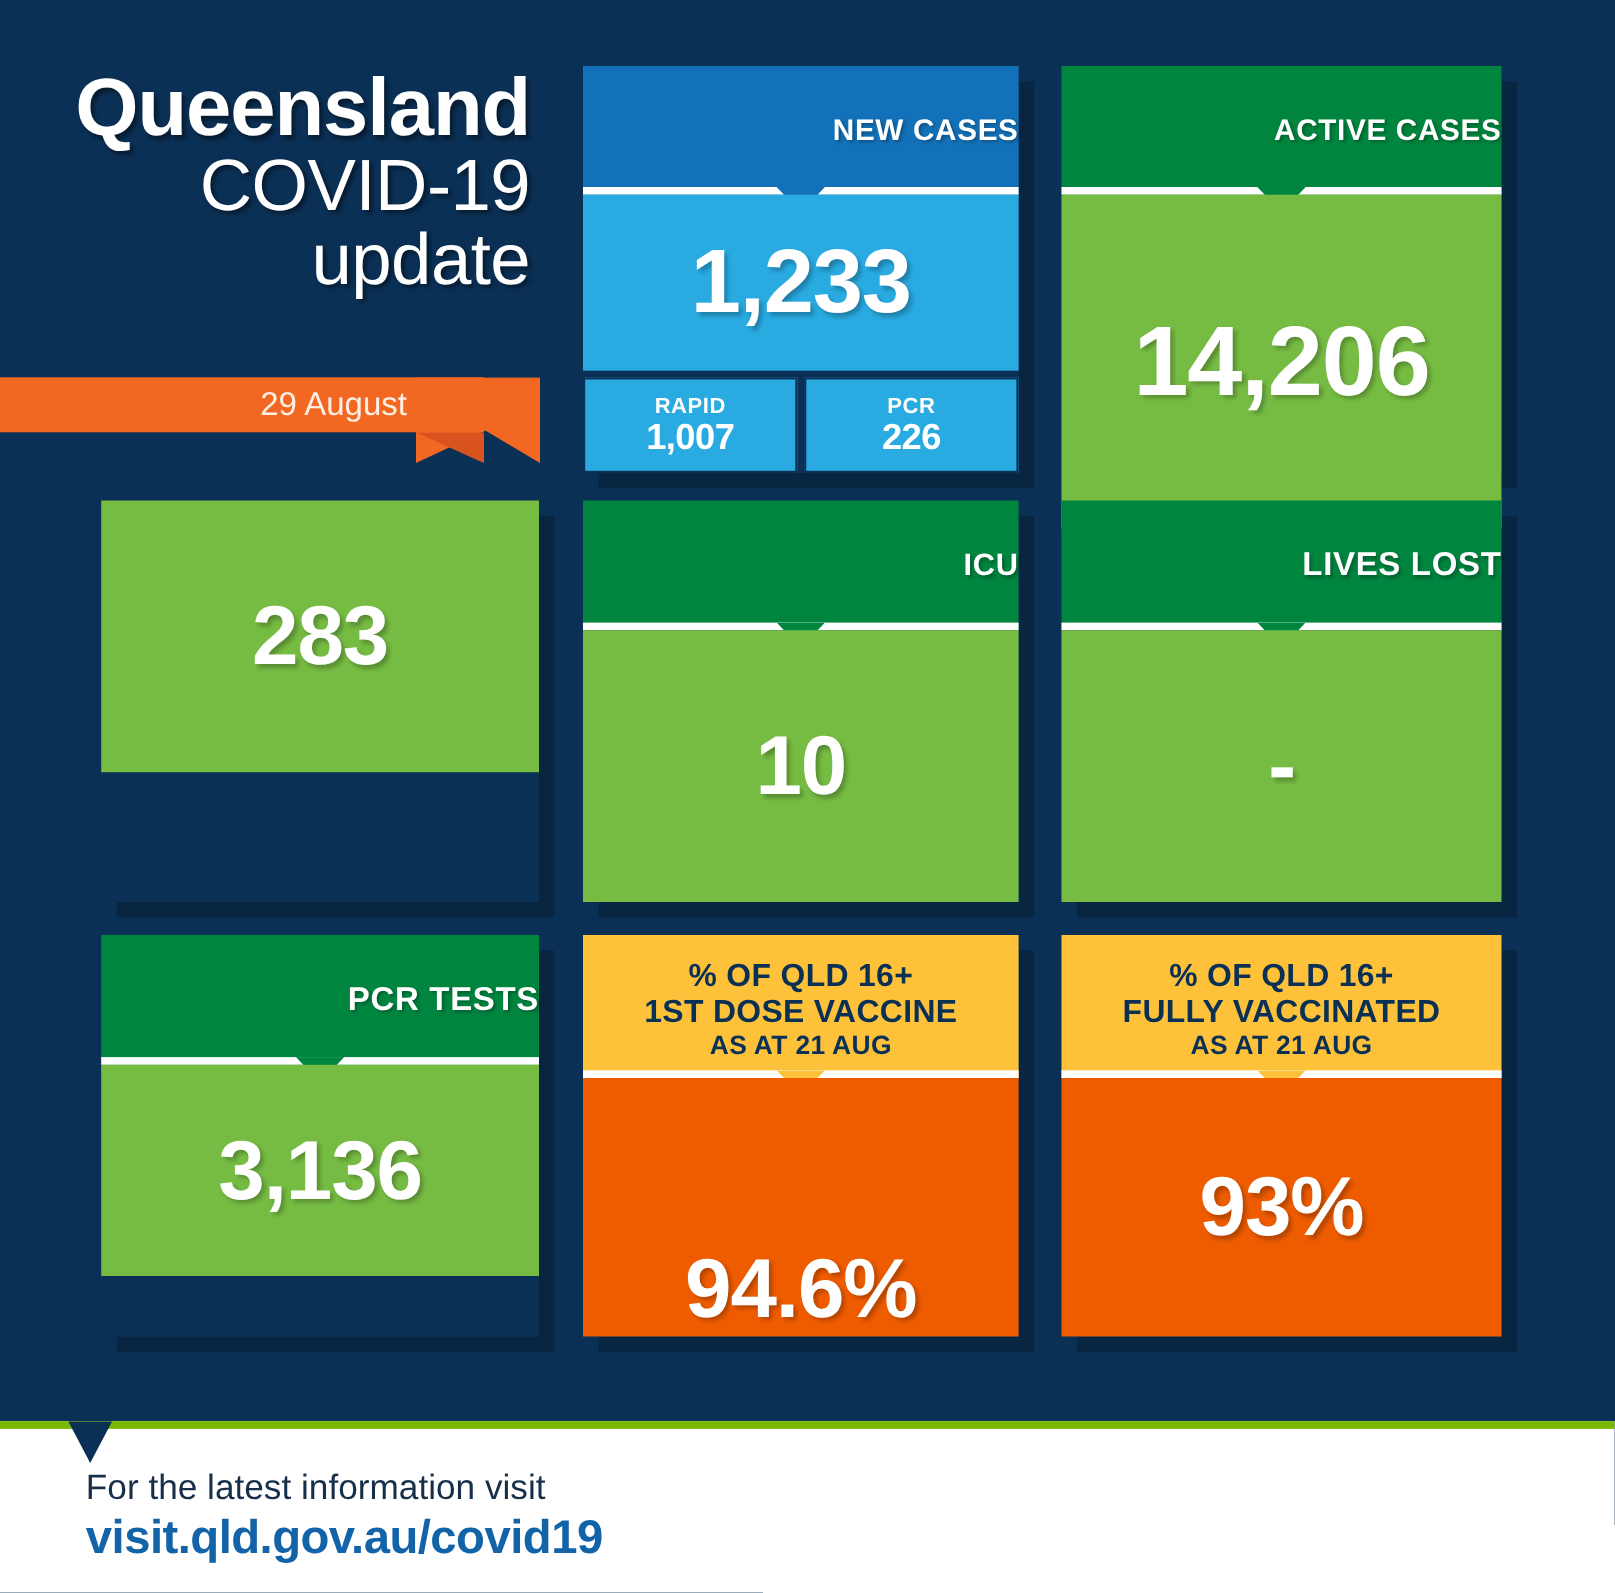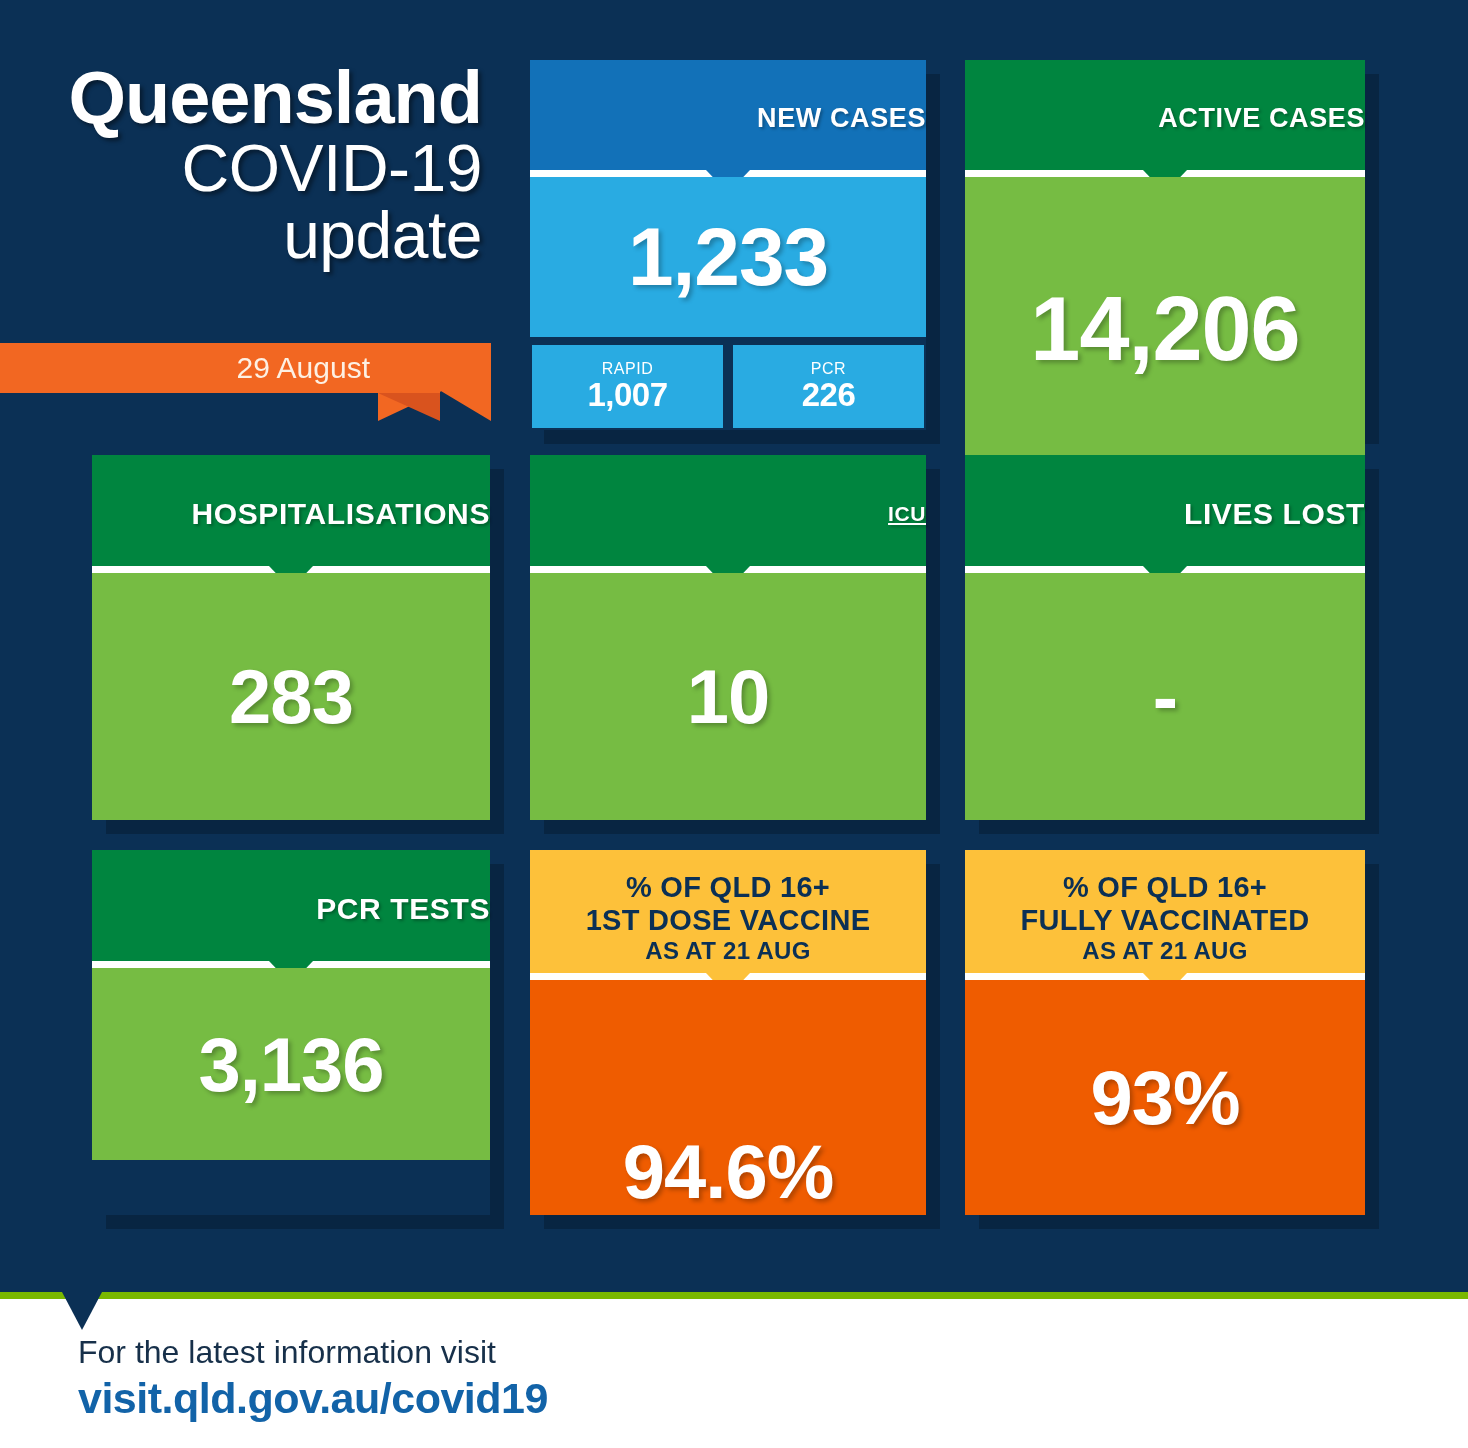--- a/index.html
+++ b/index.html
@@ -118,21 +118,21 @@
     width:396px; height:87px;
     display:flex; gap:6px;
   }
   .subbox {
     flex:1; background:#29abe2;
     display:flex; flex-direction:column;
     align-items:center; justify-content:center;
     border:2px solid #0b3055;
   }
   .sub-label {
-    color:#ffffff; font-size:16px; font-weight:normal;
+    color:#ffffff; font-size:20px; font-weight:bold;
     letter-spacing:0.5px; line-height:1.1;
   }
   .sub-value {
     color:#ffffff; font-size:33px; font-weight:bold;
     line-height:1.05; letter-spacing:-0.5px;
   }
 
   
   .green .card-header { background:#00853f; }
   .green .notch-v { background:#00853f; }
@@ -145,21 +145,21 @@
   #card-active-cases .card-body { height:304px; }
   #card-active-cases .card-value { font-size:90px; }
 
   #card-hospitalisations { left:92px; top:455px; width:398px; height:365px; }
   #card-icu { left:530px; top:455px; width:396px; height:365px; }
   #card-lives-lost { left:965px; top:455px; width:400px; height:365px; }
   #card-hospitalisations .card-header,
   #card-icu .card-header,
   #card-lives-lost .card-header { height:118px; }
   #card-hospitalisations .card-header .htext { font-size:30px; }
-  #card-icu .card-header .htext { font-size:21px;text-decoration:underline; }
+  #card-icu .card-header .htext { font-size:28px; }
   #card-lives-lost .card-header .htext { font-size:30px; }
   #card-hospitalisations .card-body,
   #card-icu .card-body,
   #card-lives-lost .card-body { height:247px; }
   #card-hospitalisations .card-value,
   #card-icu .card-value,
   #card-lives-lost .card-value { font-size:76px; }
 
   #card-pcr-tests { left:92px; top:850px; width:398px; height:365px; }
   #card-pcr-tests .card-header { height:118px; }
@@ -265,25 +265,20 @@
       <span class="htext">ACTIVE CASES</span>
       <div class="notch-rule"></div>
       <div class="notch-v"></div>
     </div>
     <div class="card-body">
       <span class="card-value">14,206</span>
     </div>
   </div>
 
   <div class="card green" id="card-hospitalisations">
-    <div class="card-header">
-      <span class="htext">HOSPITALISATIONS</span>
-      <div class="notch-rule"></div>
-      <div class="notch-v"></div>
-    </div>
     <div class="card-body">
       <span class="card-value">283</span>
     </div>
   </div>
 
   <div class="card green" id="card-icu">
     <div class="card-header">
       <span class="htext">ICU</span>
       <div class="notch-rule"></div>
       <div class="notch-v"></div>

